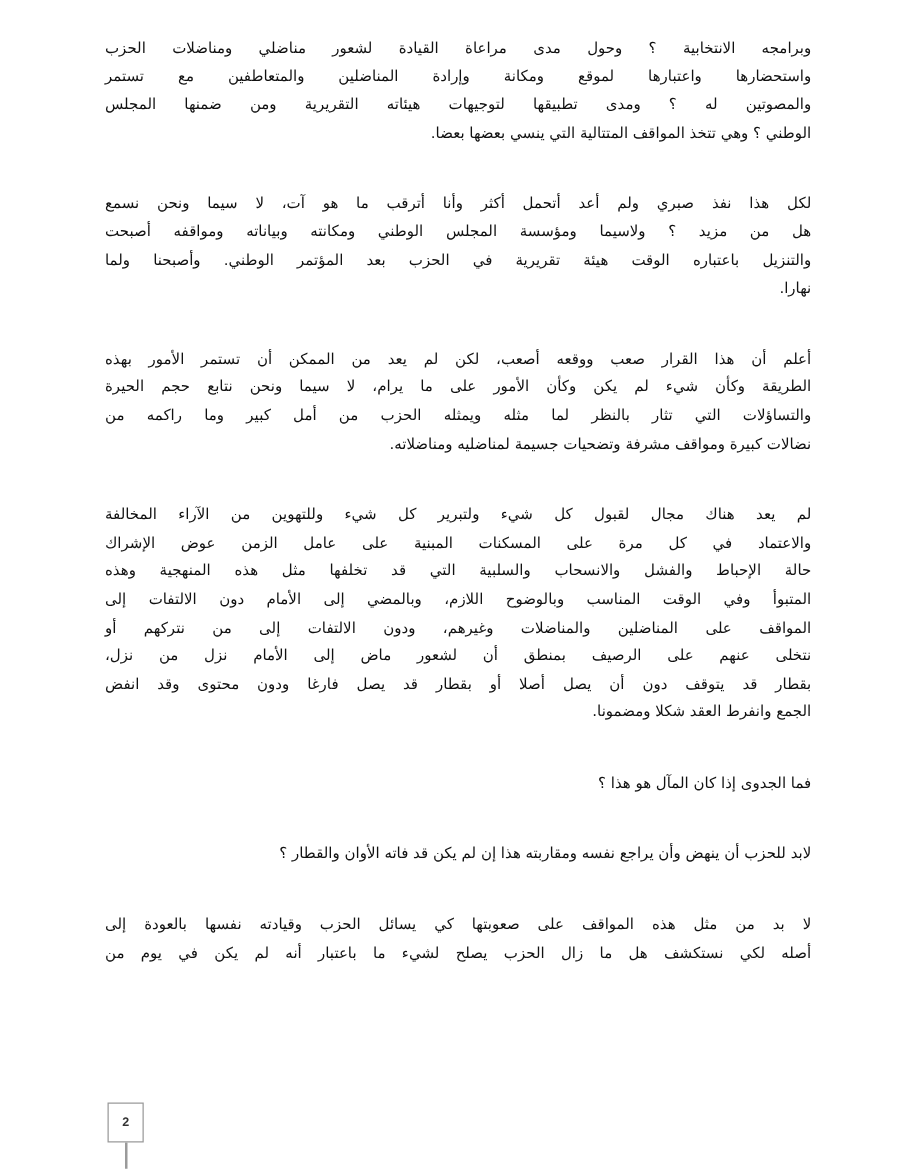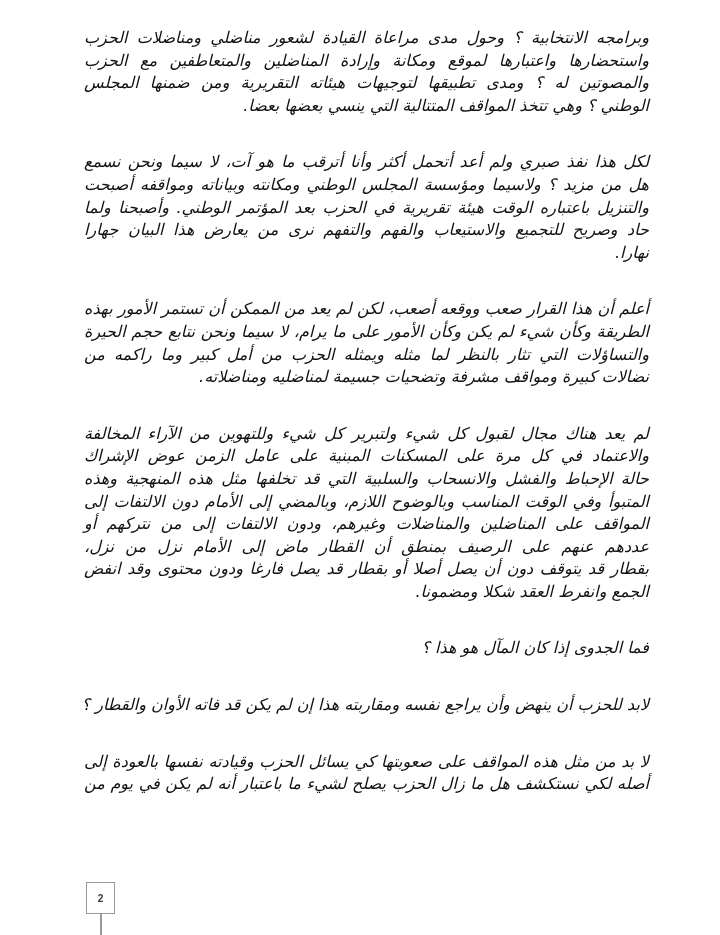--- a/index.html
+++ b/index.html
@@ -1,66 +1,65 @@
 <!DOCTYPE html>
 <html><head>
 <meta charset="utf-8">
 <style>
   html, body { margin: 0; padding: 0; }
   body {
     width: 720px; height: 935px; background: #ffffff; position: relative; overflow: hidden;
     font-family: "DejaVu Sans", "Liberation Sans", sans-serif; color: #111;
   }
   .page { position: absolute; left: 84px; top: 27px; width: 565px; direction: rtl; }
-  .para { margin: 0; text-align: justify; text-align-last: right; font-size: 16px; line-height: 22.6px; font-style: italic; }
+  .para { margin: 0; text-align: justify; text-align-last: right; font-size: 12px; line-height: 22.6px; }
   .para + .para { margin-top: 34px; }
   .line { display: block; text-align: justify; text-align-last: justify; white-space: nowrap; }
   .line.last { text-align-last: right; }
   .page-num-box {
     position: absolute; left: 86px; top: 882px; width: 29px; height: 32px;
     border: 1.5px solid #9a9a9a; box-sizing: border-box;
     display: flex; align-items: center; justify-content: center;
     font-family: "Liberation Sans", sans-serif; font-size: 10px; font-weight: bold; color: #333;
   }
   .page-num-line { position: absolute; left: 100px; top: 914px; width: 1.5px; height: 21px; background: #9a9a9a; }
 </style>
 </head>
 <body>
 
 <div class="page">
 
   <p class="para">
     <span class="line">وبرامجه الانتخابية ؟ وحول مدى مراعاة القيادة لشعور مناضلي ومناضلات الحزب</span>
-    <span class="line">واستحضارها واعتبارها لموقع ومكانة وإرادة المناضلين والمتعاطفين مع الحزب</span>
+    <span class="line">واستحضارها واعتبارها لموقع ومكانة وإرادة المناضلين والمتعاطفين مع تستمر</span>
     <span class="line">والمصوتين له ؟ ومدى تطبيقها لتوجيهات هيئاته التقريرية ومن ضمنها المجلس</span>
     <span class="line last">الوطني ؟ وهي تتخذ المواقف المتتالية التي ينسي بعضها بعضا.</span>
   </p>
 
   <p class="para">
     <span class="line">لكل هذا نفذ صبري ولم أعد أتحمل أكثر وأنا أترقب ما هو آت، لا سيما ونحن نسمع</span>
     <span class="line">هل من مزيد ؟ ولاسيما ومؤسسة المجلس الوطني ومكانته وبياناته ومواقفه أصبحت</span>
     <span class="line">والتنزيل باعتباره الوقت هيئة تقريرية في الحزب بعد المؤتمر الوطني. وأصبحنا ولما</span>
-    <span class="line">حاد وصريح للتجميع والاستيعاب والفهم والتفهم نرى من يعارض هذا البيان جهارا</span>
     <span class="line last">نهارا.</span>
   </p>
 
   <p class="para">
     <span class="line">أعلم أن هذا القرار صعب ووقعه أصعب، لكن لم يعد من الممكن أن تستمر الأمور بهذه</span>
     <span class="line">الطريقة وكأن شيء لم يكن وكأن الأمور على ما يرام، لا سيما ونحن نتابع حجم الحيرة</span>
     <span class="line">والتساؤلات التي تثار بالنظر لما مثله ويمثله الحزب من أمل كبير وما راكمه من</span>
     <span class="line last">نضالات كبيرة ومواقف مشرفة وتضحيات جسيمة لمناضليه ومناضلاته.</span>
   </p>
 
   <p class="para">
     <span class="line">لم يعد هناك مجال لقبول كل شيء ولتبرير كل شيء وللتهوين من الآراء المخالفة</span>
     <span class="line">والاعتماد في كل مرة على المسكنات المبنية على عامل الزمن عوض الإشراك</span>
     <span class="line">حالة الإحباط والفشل والانسحاب والسلبية التي قد تخلفها مثل هذه المنهجية وهذه</span>
     <span class="line">المتبوأ وفي الوقت المناسب وبالوضوح اللازم، وبالمضي إلى الأمام دون الالتفات إلى</span>
     <span class="line">المواقف على المناضلين والمناضلات وغيرهم، ودون الالتفات إلى من نتركهم أو</span>
-    <span class="line">عددهم عنهم على الرصيف بمنطق أن القطار ماض إلى الأمام نزل من نزل،</span>
+    <span class="line">نتخلى عنهم على الرصيف بمنطق أن لشعور ماض إلى الأمام نزل من نزل،</span>
     <span class="line">بقطار قد يتوقف دون أن يصل أصلا أو بقطار قد يصل فارغا ودون محتوى وقد انفض</span>
     <span class="line last">الجمع وانفرط العقد شكلا ومضمونا.</span>
   </p>
 
   <p class="para">
     <span class="line last">فما الجدوى إذا كان المآل هو هذا ؟</span>
   </p>
 
   <p class="para">
     <span class="line last">لابد للحزب أن ينهض وأن يراجع نفسه ومقاربته هذا إن لم يكن قد فاته الأوان والقطار ؟</span>

